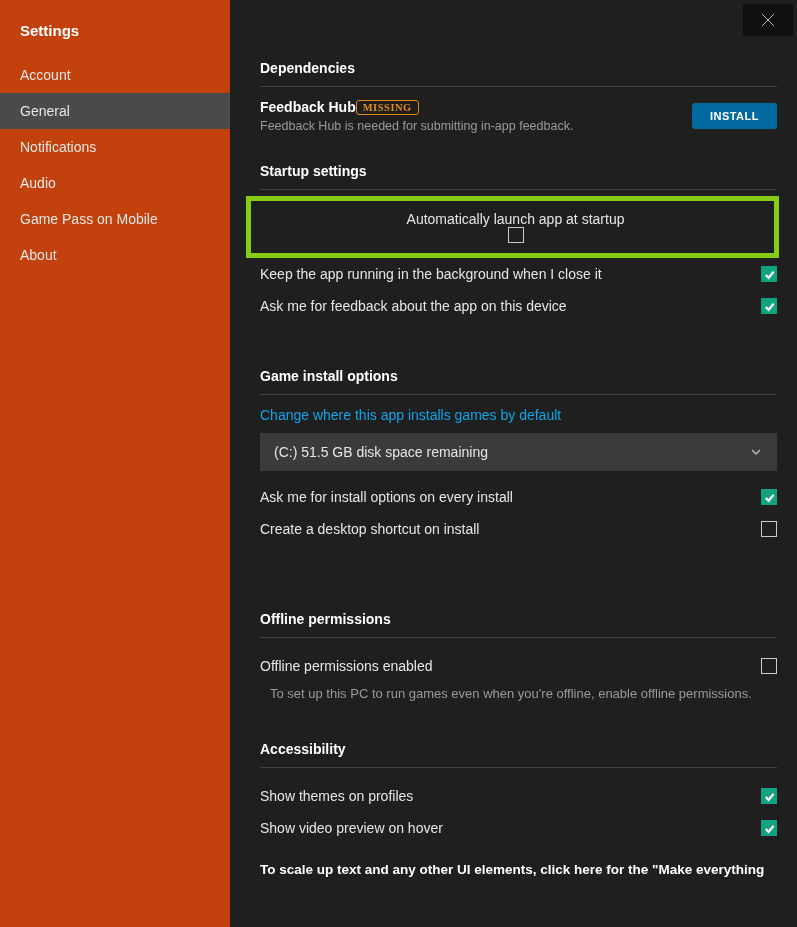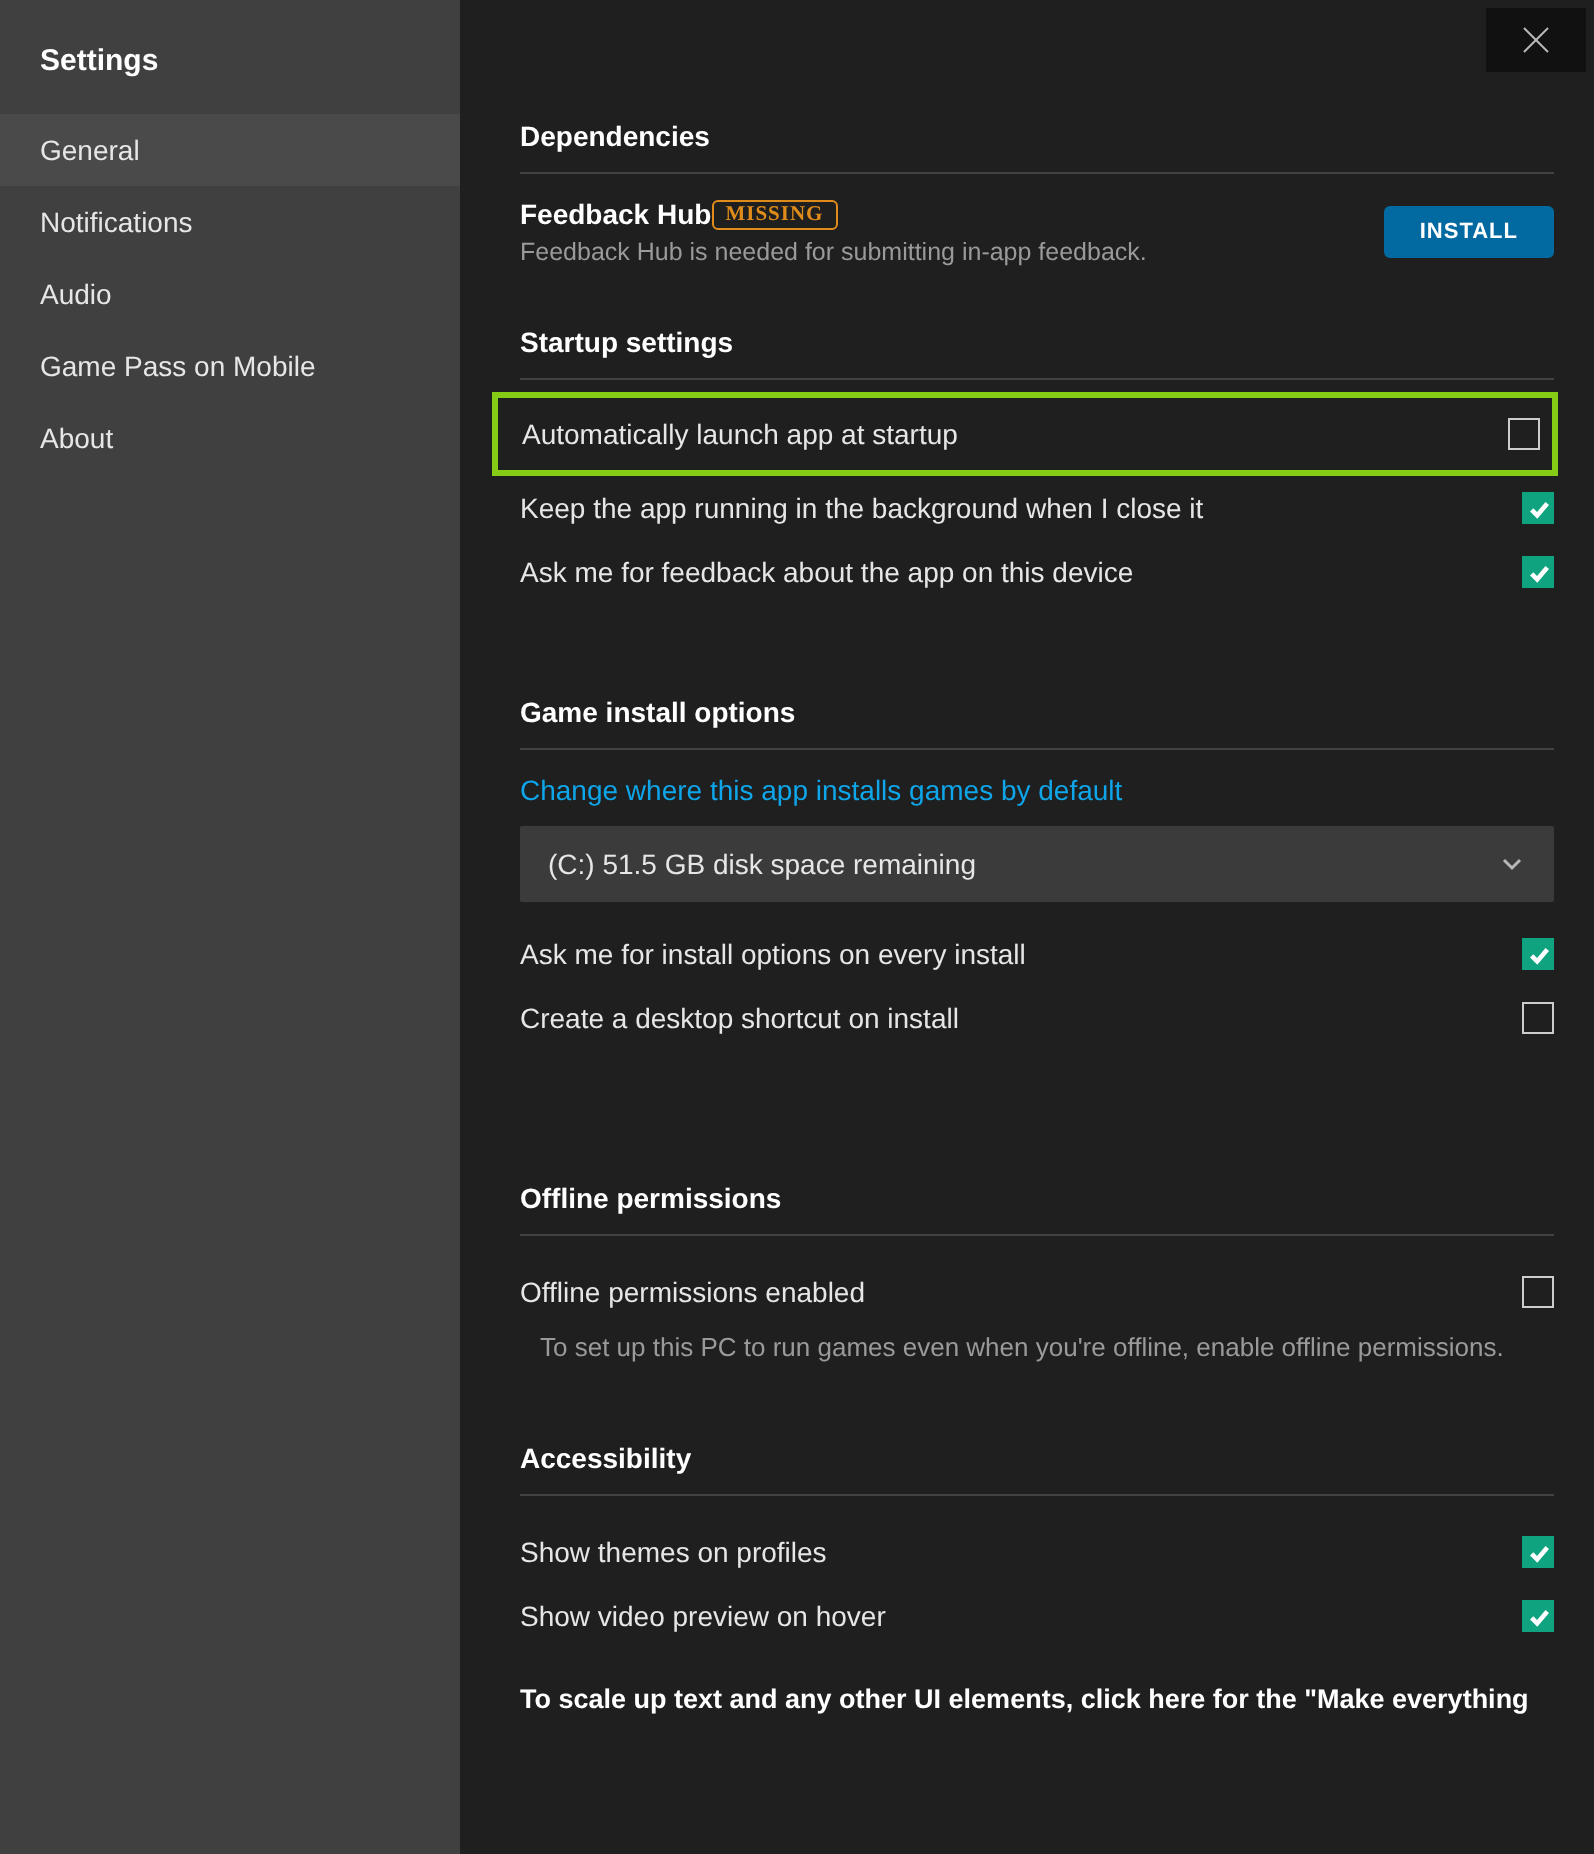--- a/index.html
+++ b/index.html
@@ -11,21 +11,21 @@
 body {
   width: 797px;
   height: 927px;
   background: #1f1f1f;
   display: flex;
   overflow: hidden;
   color: #e6e6e6;
 }
 .sidebar {
   width: 230px;
-  background: #404040;
+  background: #c2410c;
   display: flex;
   flex-direction: column;
   padding-top: 14px;
 }
 .sidebar-title {
   font-size: 15px;
   font-weight: 600;
   color: #fff;
   padding: 8px 20px 18px 20px;
 }
@@ -123,24 +123,25 @@
   cursor: pointer;
 }
 .option-row {
   display: flex;
   align-items: center;
   justify-content: space-between;
   padding: 8px 0;
   font-size: 14px;
 }
 .option-row.highlighted {
-  border: 3px solid #84cc16;
+  border: 5px solid #84cc16;
   padding: 10px 6px 10px 12px;
   margin-left: -14px;
   margin-right: -2px;
+  flex-direction: column;
 }
 .checkbox {
   width: 16px;
   height: 16px;
   border: 1.5px solid #ccc;
   display: flex;
   align-items: center;
   justify-content: center;
   cursor: pointer;
   flex-shrink: 0;
@@ -189,20 +190,21 @@
   font-weight: 700;
   color: #fff;
   margin-top: 18px;
 }
 </style>
 </head>
 <body>
 
 <div class="sidebar">
   <div class="sidebar-title">Settings</div>
+  <div class="sidebar-item">Account</div>
   <div class="sidebar-item active">General</div>
   <div class="sidebar-item">Notifications</div>
   <div class="sidebar-item">Audio</div>
   <div class="sidebar-item">Game Pass on Mobile</div>
   <div class="sidebar-item">About</div>
 </div>
 
 <div class="main">
   <div class="close-btn">
     <svg viewBox="0 0 14 14">

